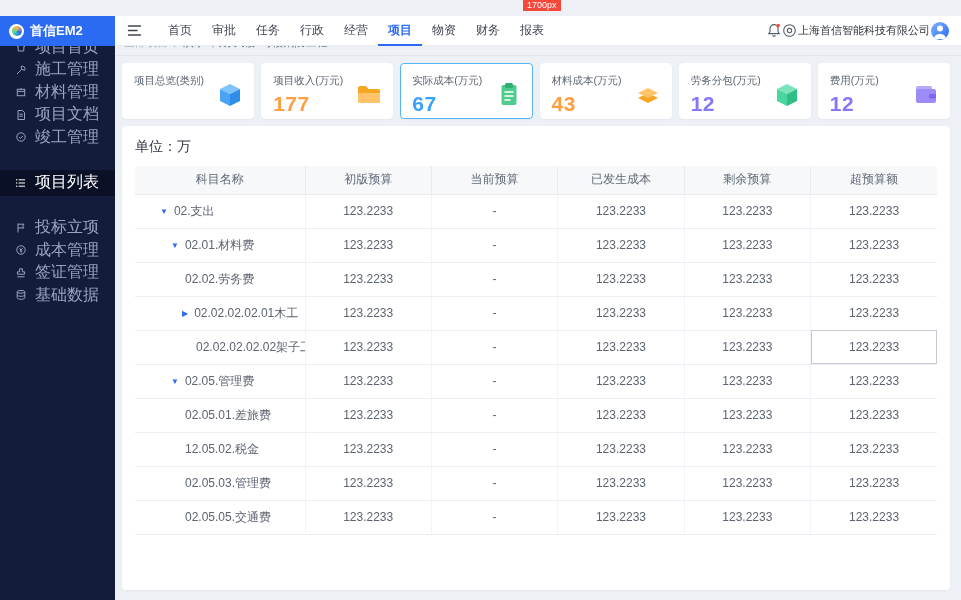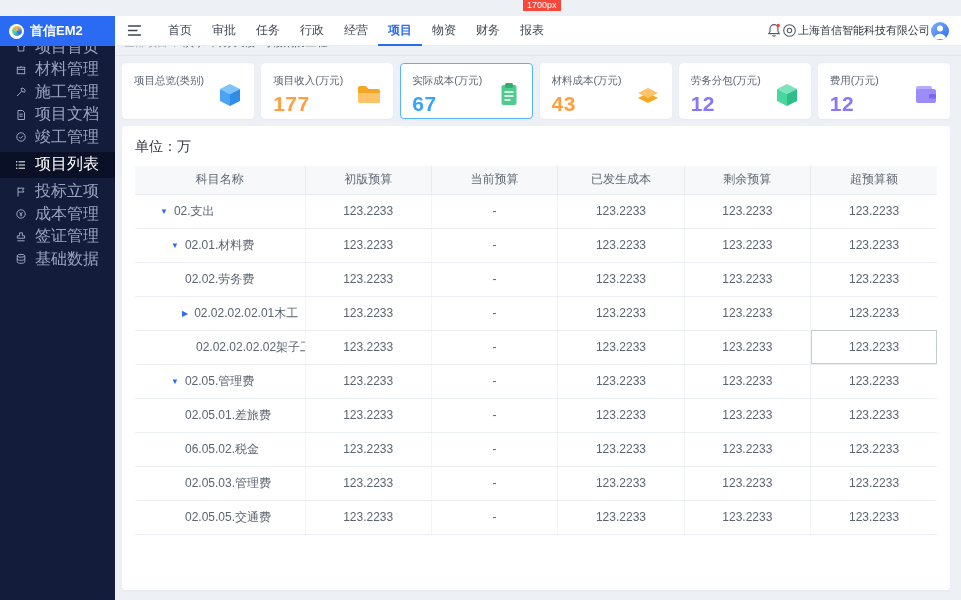--- a/index.html
+++ b/index.html
@@ -20,21 +20,21 @@
   .icon-btn { display:inline-flex; cursor:pointer; }
   .company { font-size:11px; color:#30353f; white-space:nowrap; }
   .avatar { width:18px; height:18px; border-radius:50%; background:linear-gradient(135deg,#7fb2ff,#2b6bf3); display:inline-flex; align-items:flex-end; justify-content:center; overflow:hidden; cursor:pointer; }
 
   
   .annotation { position:absolute; left:523px; top:0; background:#f5483b; color:#fff; font-size:9px; line-height:11px; padding:0 4px; z-index:10; }
 
   
   .sidebar { position:absolute; top:30px; left:0; bottom:0; width:115px; background:#141c3b; padding-top:6px; z-index:5; }
   .side-item { height:22.5px; display:flex; align-items:center; gap:8px; padding-left:15px; font-size:16px; color:#9aa3bf; cursor:pointer; white-space:nowrap; }
-  .side-item.active { background:#0a1126; color:#ffffff; height:26px; margin:3px 0; }
+  .side-item.active { background:#0a1126; color:#ffffff; height:26px; margin:21px 0; }
   .side-icon { width:12px; height:12px; display:inline-flex; flex:none; }
   .side-icon svg { width:12px; height:12px; }
 
   
   .main { position:absolute; left:115px; top:30px; right:0; bottom:0; display:flex; flex-direction:column; overflow:hidden; }
   .breadcrumb { height:26px; flex:none; display:flex; align-items:center; gap:6px; padding:0 12px 0 9px; font-size:11px; color:#98a0ac; border-bottom:1px solid #e2e5eb; }
   .breadcrumb .root { cursor:pointer; }
   .breadcrumb .cur { color:#5c6470; }
 
   .cards { display:flex; gap:7px; padding:7px 11px 0 7px; flex:none; }
@@ -116,33 +116,33 @@
         <span class="side-icon">
           <svg viewBox="0 0 12 12" fill="none" stroke="currentColor" stroke-width="1">
             <path d="M2 6 6 2.2 10 6M3.2 5.3V10h5.6V5.3"></path>
           </svg>
         </span>
         <span class="side-label">项目首页</span>
       </div>
       <div class="side-item">
         <span class="side-icon">
           <svg viewBox="0 0 12 12" fill="none" stroke="currentColor" stroke-width="1">
+            <path d="M2 10 6.6 5.4M6 2.6a2.6 2.6 0 0 1 3.6 3.6L6.9 5.5Z"></path>
+          </svg>
+        </span>
+        <span class="side-label">施工管理</span>
+      </div>
+      <div class="side-item">
+        <span class="side-icon">
+          <svg viewBox="0 0 12 12" fill="none" stroke="currentColor" stroke-width="1">
             <rect x="2.3" y="3.3" width="7.4" height="6.4"></rect>
             <path d="M2.3 5.4h7.4M6 3.3V2"></path>
           </svg>
         </span>
         <span class="side-label">材料管理</span>
-      </div>
-      <div class="side-item">
-        <span class="side-icon">
-          <svg viewBox="0 0 12 12" fill="none" stroke="currentColor" stroke-width="1">
-            <path d="M2 10 6.6 5.4M6 2.6a2.6 2.6 0 0 1 3.6 3.6L6.9 5.5Z"></path>
-          </svg>
-        </span>
-        <span class="side-label">施工管理</span>
       </div>
       <div class="side-item">
         <span class="side-icon">
           <svg viewBox="0 0 12 12" fill="none" stroke="currentColor" stroke-width="1">
             <path d="M3 1.5h4.5l2 2v7H3ZM4.4 5.2h3.4M4.4 7.2h3.4"></path>
           </svg>
         </span>
         <span class="side-label">项目文档</span>
       </div>
       <div class="side-item">
@@ -335,21 +335,21 @@
             </tr>
             <tr>
               <td class="name-cell" style="padding-left: 50px;"><span>02.05.01.差旅费</span></td>
               <td>123.2233</td>
               <td>-</td>
               <td>123.2233</td>
               <td>123.2233</td>
               <td>123.2233</td>
             </tr>
             <tr>
-              <td class="name-cell" style="padding-left: 50px;"><span>06.05.02.税金</span></td>
+              <td class="name-cell" style="padding-left: 50px;"><span>12.05.02.税金</span></td>
               <td>123.2233</td>
               <td>-</td>
               <td>123.2233</td>
               <td>123.2233</td>
               <td>123.2233</td>
             </tr>
             <tr>
               <td class="name-cell" style="padding-left: 50px;"><span>02.05.03.管理费</span></td>
               <td>123.2233</td>
               <td>-</td>

